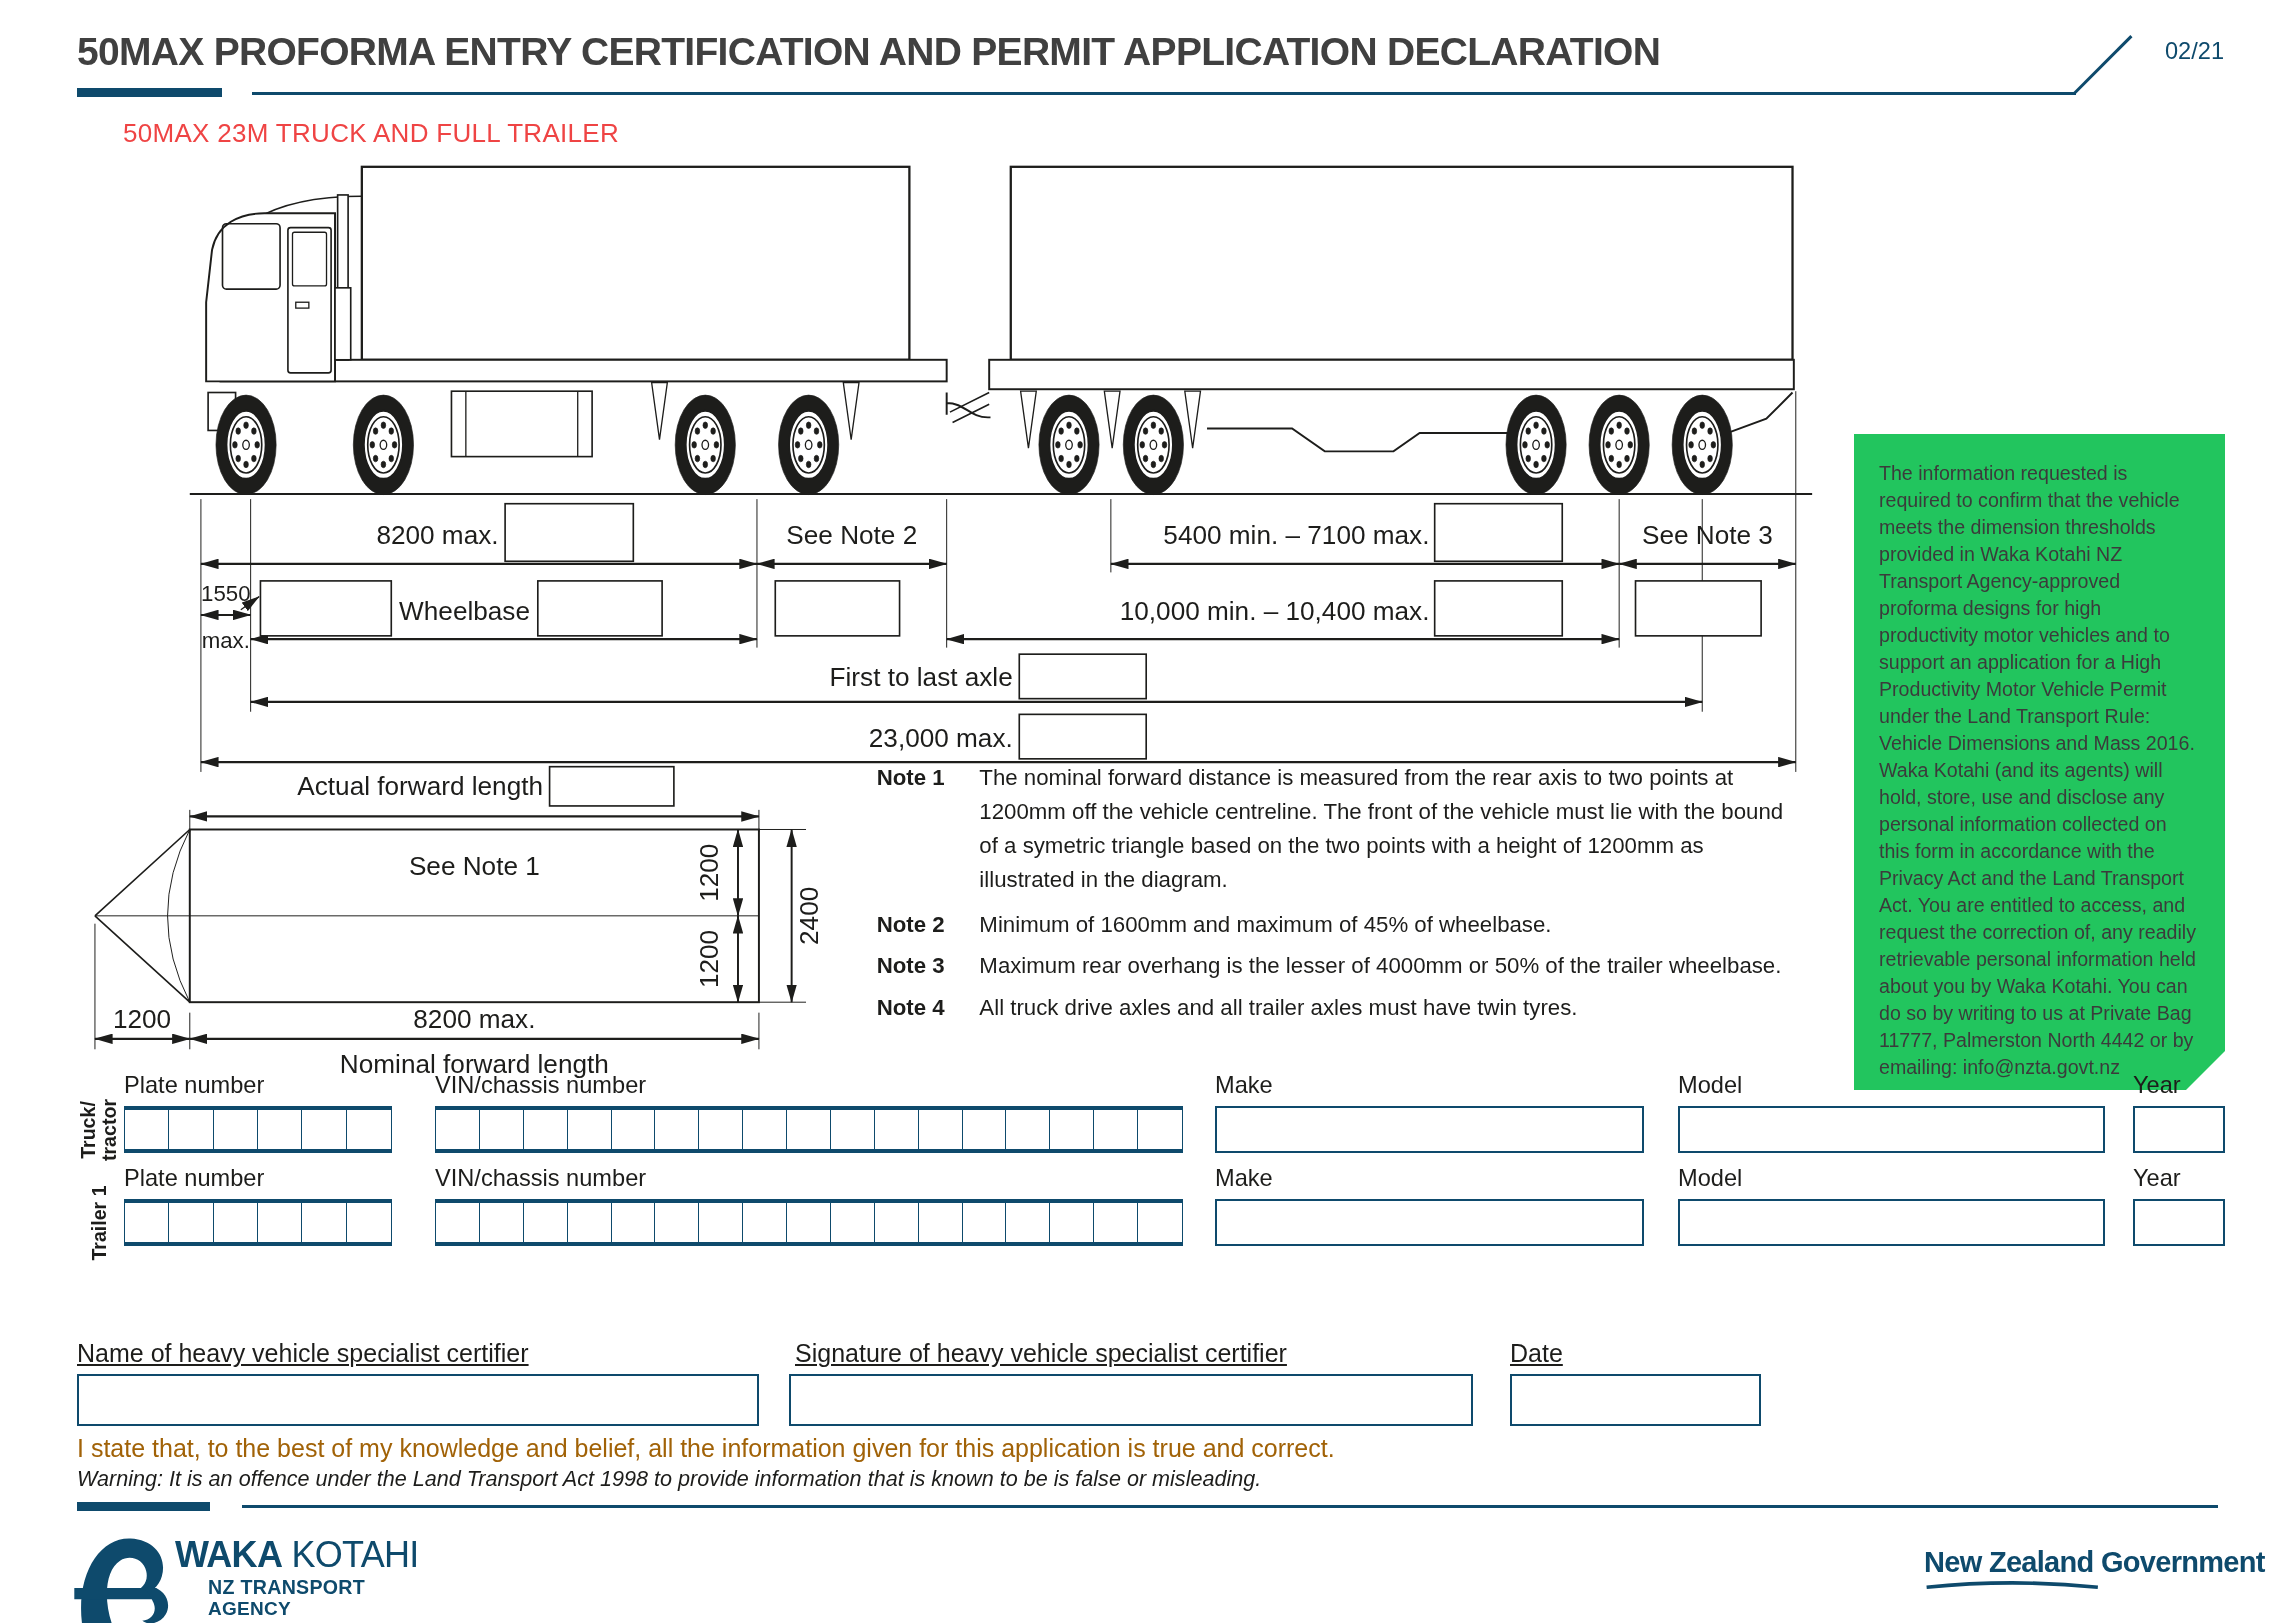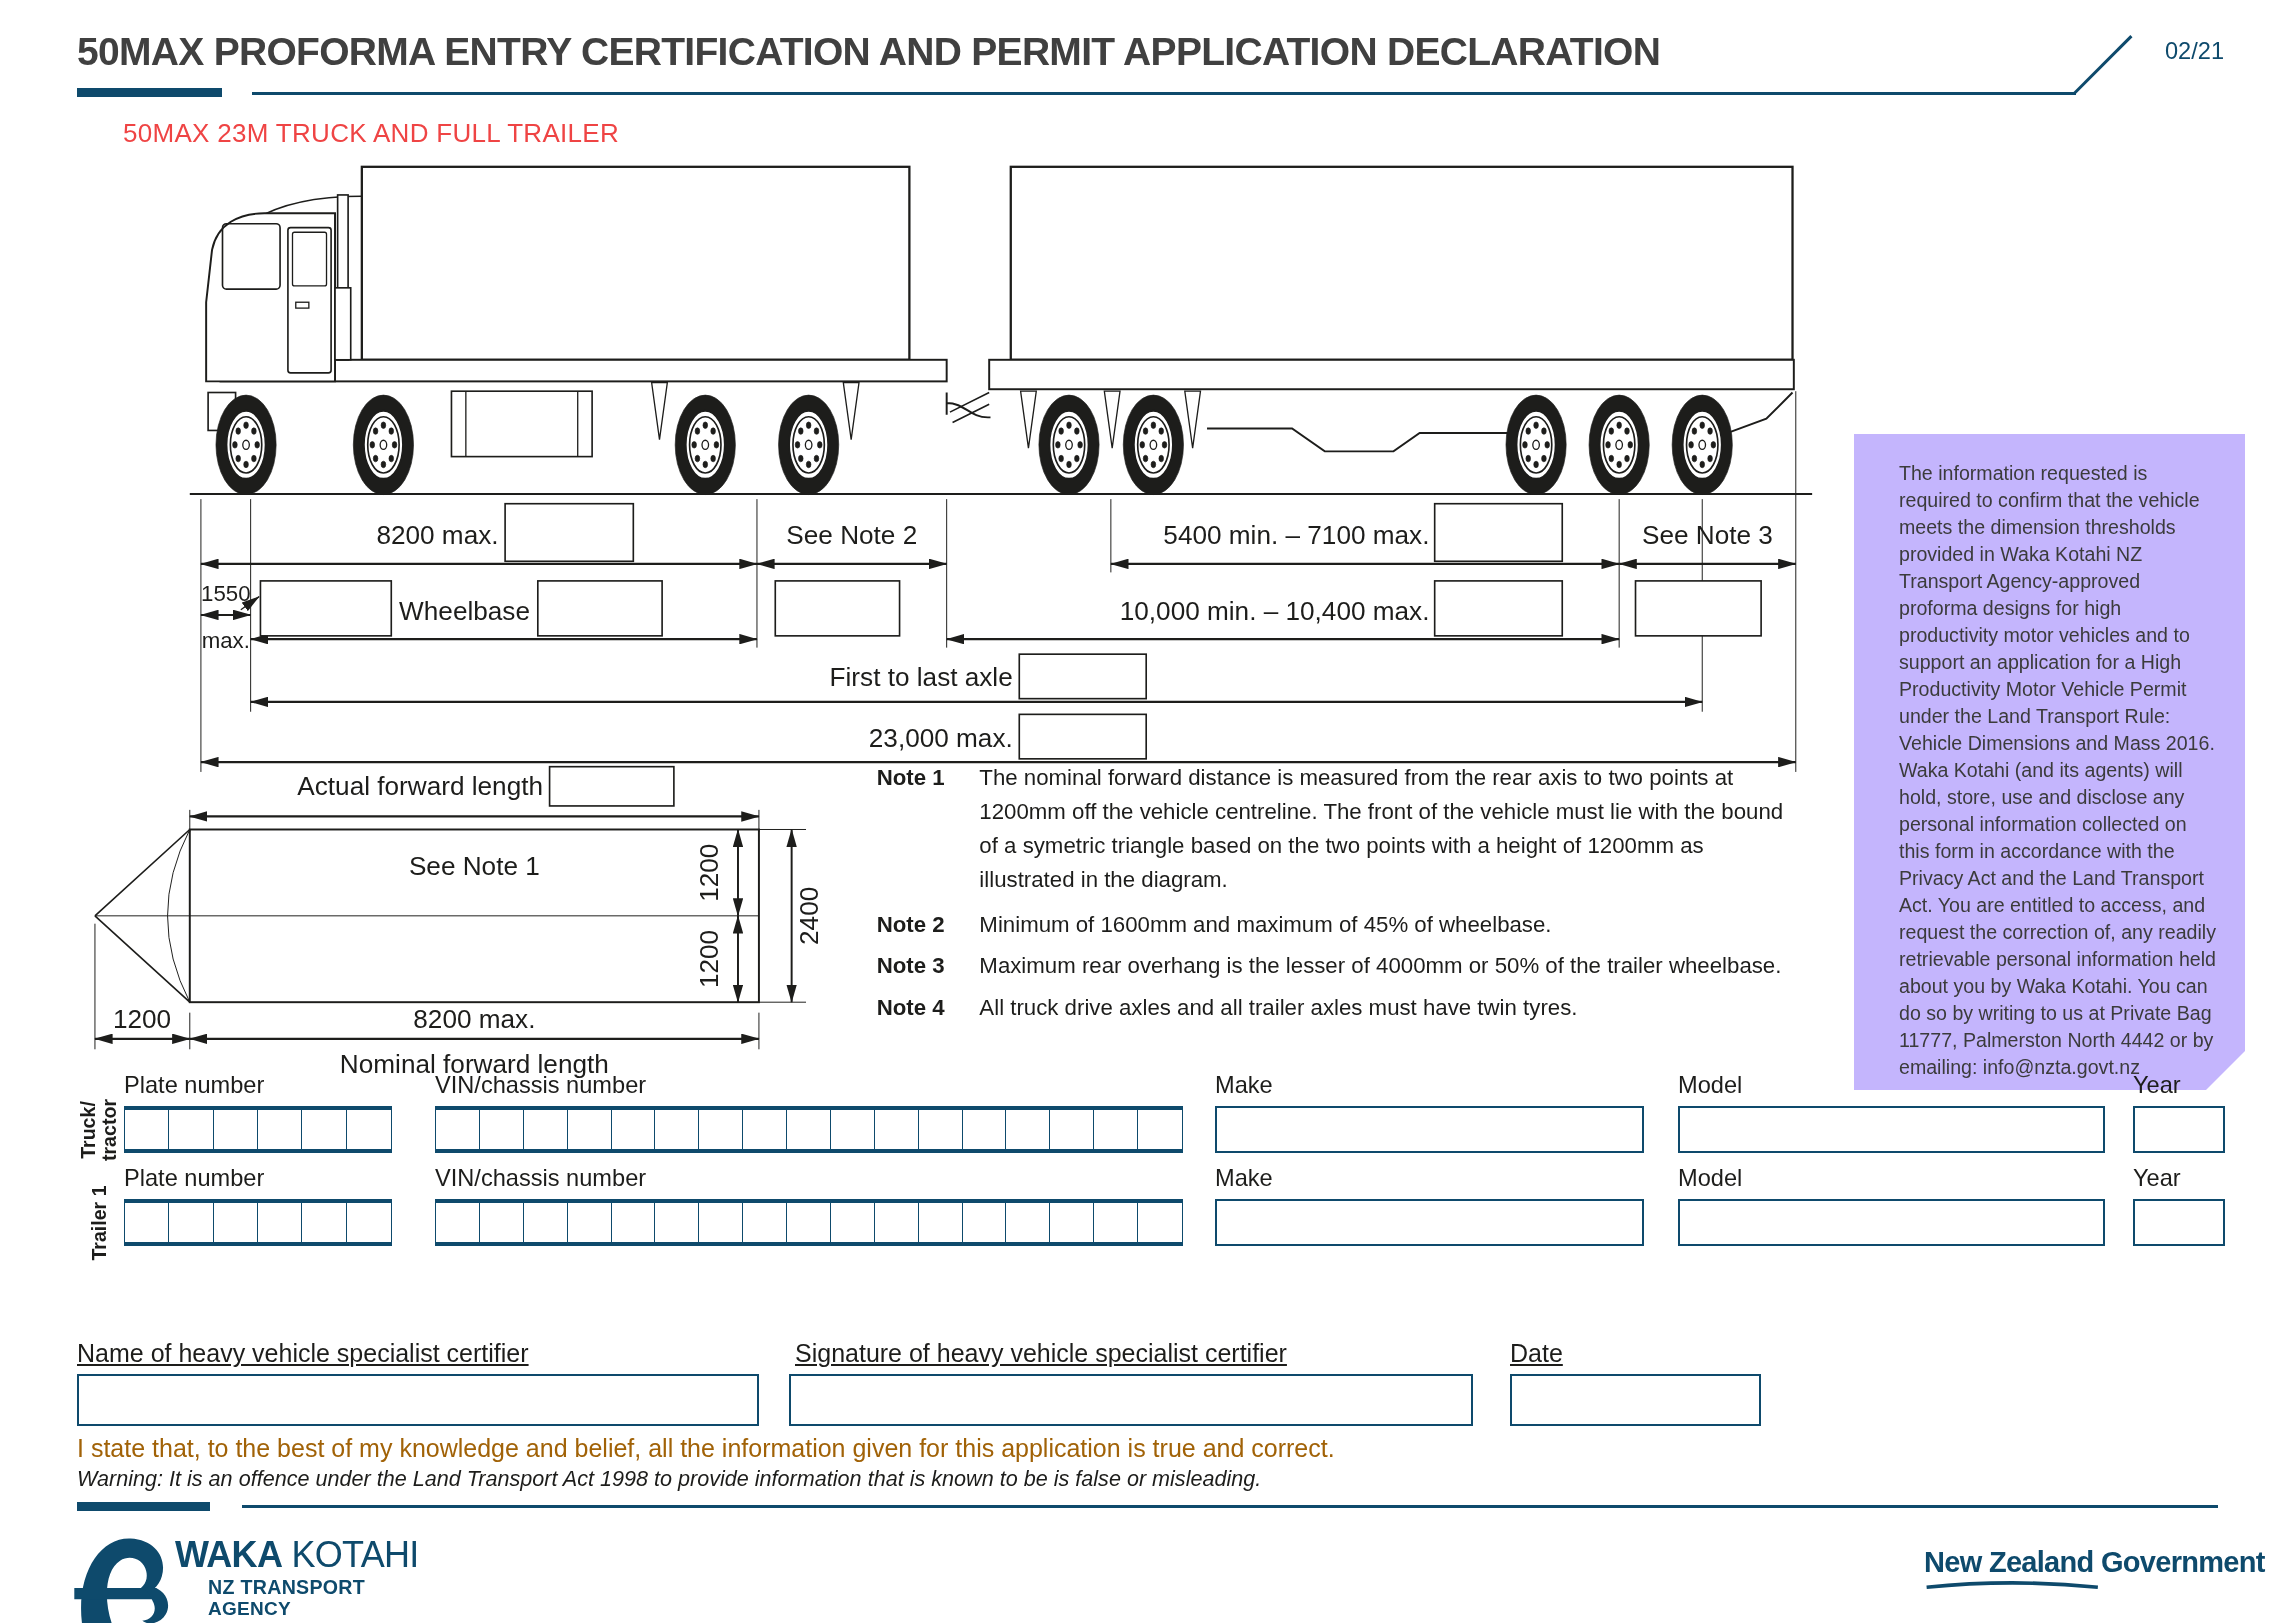--- a/index.html
+++ b/index.html
@@ -5,22 +5,22 @@
   html,body{margin:0;padding:0;background:#ffffff;}
   body{width:2295px;height:1623px;position:relative;font-family:"Liberation Sans",sans-serif;overflow:hidden;}
   .abs{position:absolute;}
   .lbl{position:absolute;color:#1d1d1b;white-space:nowrap;}
   #title{left:77px;top:30px;font-size:39px;font-weight:600;letter-spacing:-0.7px;color:#404040;}
   #version{left:2165px;top:38px;font-size:23.6px;color:#0e4a6c;}
   #subtitle{left:110px;top:118px;font-size:26px;color:#ef4444;letter-spacing:0.3px;margin-left:13px;}
   .rule-thick{position:absolute;left:77px;top:88px;width:145px;height:9.2px;background:#0e4a6c;}
   .rule-thin{position:absolute;left:252px;top:92px;width:1824px;height:2.6px;background:#0e4a6c;}
   .rule-diag{position:absolute;left:2074px;top:92px;width:81px;height:2.6px;background:#0e4a6c;transform:rotate(-45deg);transform-origin:left center;}
-  #privacy-box{left:1854px;top:434px;width:371px;height:656px;background:#c4b5fd;
-    clip-path:polygon(0 0,100% 0,100% calc(100% - 39px),calc(100% - 39px) 100%,0 100%);padding-left:20px;}
+  #privacy-box{left:1854px;top:434px;width:371px;height:656px;background:#22c55e;
+    clip-path:polygon(0 0,100% 0,100% calc(100% - 39px),calc(100% - 39px) 100%,0 100%);}
   #privacy-text{padding:26px 23.6px 0 25px;font-size:19.6px;line-height:27px;color:#3b3b3b;}
   .vlabel{position:absolute;transform:translate(-50%,-50%) rotate(-90deg);font-weight:bold;font-size:19.6px;line-height:21px;text-align:center;color:#1d1d1b;white-space:pre;}
   .field-label{font-size:23.6px;text-align:right;}
   .cellgrid{position:absolute;display:grid;height:47px;background:#fff;box-sizing:border-box;
     border:1.3px solid #0e4a6c;border-top-width:4.6px;border-bottom-width:4.6px;}
   .cell{border-right:1.3px solid #0e4a6c;}
   .cell:last-child{border-right:none;}
   .fbox{position:absolute;background:#fff;border:2px solid #0e4a6c;box-sizing:border-box;}
   .cert-label{font-size:25px;text-decoration:underline;}
   #statement{left:77px;top:1434px;font-size:25px;color:#a16207;}

